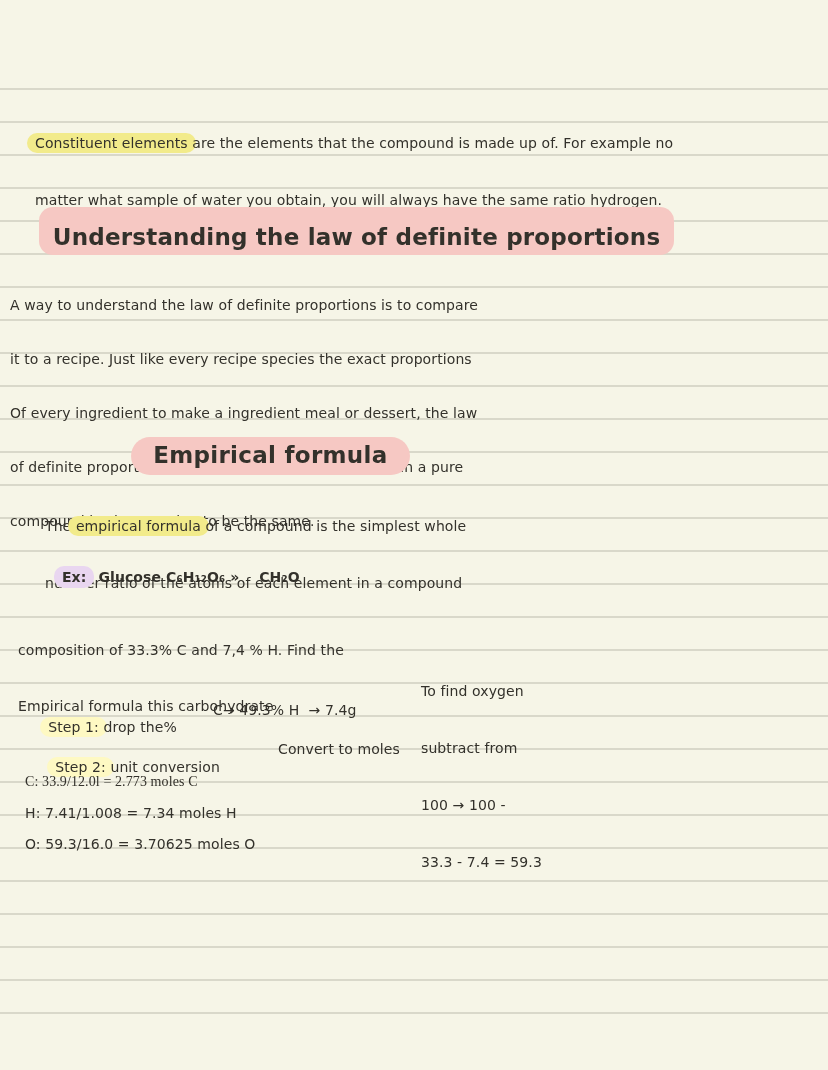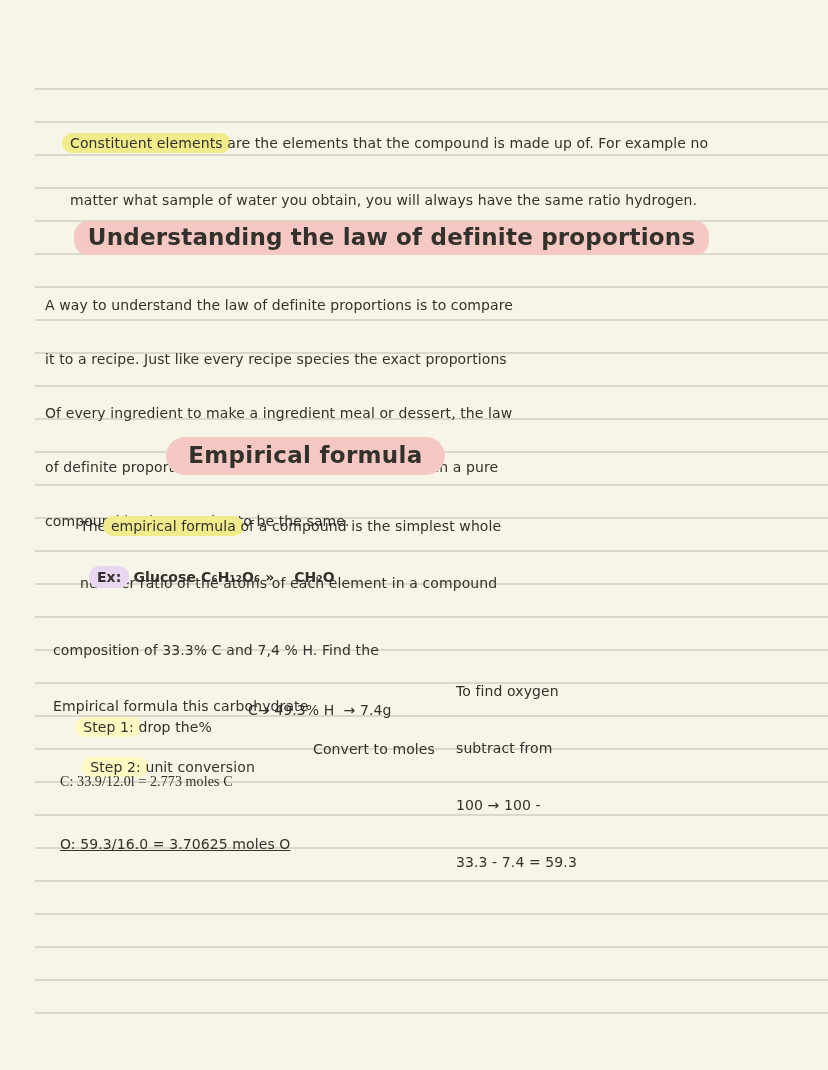--- a/index.html
+++ b/index.html
@@ -4,31 +4,31 @@
 <style>
   html, body { margin: 0; padding: 0; }
   body {
     width: 828px; height: 1070px;
     background: #f6f5e7;
     font-family: "DejaVu Sans", sans-serif;
     color: #33312b;
     position: relative;
     overflow: hidden;
   }
-  .page { position: absolute; inset: 0; background: #f6f5e7; margin-left: 35px; }
+  .page { position: absolute; inset: 0; background: #f6f5e7; }
   .ruled {
     position: absolute; left: 0; top: 88px; width: 828px; height: 927px;
     background: repeating-linear-gradient(to bottom, #d9d8ca 0 1.6px, rgba(0,0,0,0) 1.6px 33px);
   }
   .block { position: absolute; white-space: pre; }
   .body-text { font-size: 14px; line-height: 18.5px; letter-spacing: 0.1px; }
   .h1 { font-size: 23px; font-weight: bold; letter-spacing: 0.2px; line-height: 30px; }
   .h2 { font-size: 23px; font-weight: bold; letter-spacing: 0.3px; line-height: 30px; }
   .hl-yellow  { background: #f2eb8b; padding: 2px 8px;  margin: -2px -8px;  border-radius: 10px; }
-  .hl-pink-big  { background: #f6c8c3; padding: 3px 14px 5px; margin: -3px -14px -5px; border-radius: 14px; }
+  .hl-pink-big  { background: #f6c8c3; padding: 17px 14px 5px; margin: -3px -14px -5px; border-radius: 14px; }
   .hl-pink-pill { background: #f6c8c3; padding: 5px 22px 7px; margin: -5px -22px -7px; border-radius: 20px; }
   .hl-pink-soft { background: #fef9c3; padding: 2px 8px; margin: -2px -8px; border-radius: 10px; }
   .hl-purple    { background: #e9d6f0; padding: 3px 8px; margin: -3px -8px; border-radius: 10px; }
   .gap-left { margin-left: 12px; }
 </style>
 </head>
 <body>
 
 <div class="page">
   <div class="ruled"></div>
@@ -79,14 +79,15 @@
     <span class="hl-pink-soft">Step 1:</span><span> drop the%</span>
   </div>
   <div class="block body-text" style="left:213px; top:701px;">C→ 49.3% H  → 7.4g</div>
 
   <div class="block body-text" style="left:37px; top:739px;">
     <span class="hl-pink-soft">Step 2:</span><span> unit conversion</span>
   </div>
   <div class="block body-text" style="left:278px; top:740px;">Convert to moles</div>
 
   <div class="block body-text" style="left:25px; top:773px;font-family:Liberation Serif, serif;">C: 33.9/12.0l = 2.773 moles C</div>
-  <div class="block body-text" style="left:25px; top:835px;text-decoration:underline;">O: 59.3/16.0 = 3.70625 moles O</div>
+  <div class="block body-text" style="left:25px; top:804px;">H: 7.41/1.008 = 7.34 moles H</div>
+  <div class="block body-text" style="left:25px; top:835px;">O: 59.3/16.0 = 3.70625 moles O</div>
 </div>
 
 </body></html>

